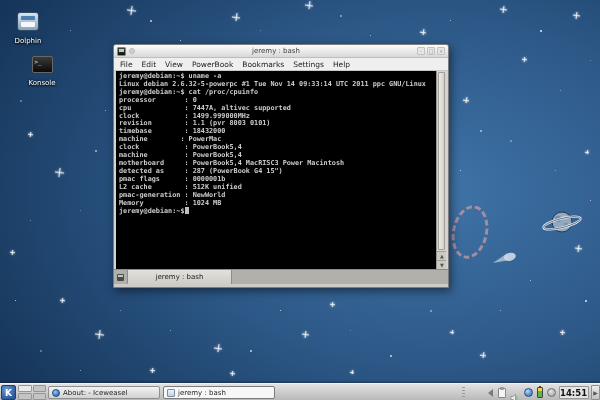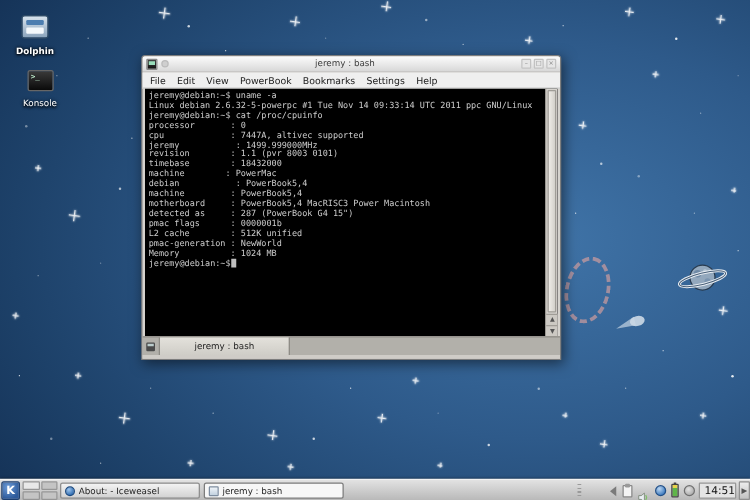--- a/index.html
+++ b/index.html
@@ -28,22 +28,22 @@
     transform:rotate(12deg);
   }
   .comet { position:absolute; left:492px; top:252px; z-index:1; opacity:.8; transform:rotate(-14deg); }
   
   .dicon { position:absolute; width:52px; text-align:center; z-index:2; cursor:default; }
   .dicon .glyph { display:inline-block; }
   .dicon .lbl {
     display:block; margin-top:2px; font-size:7px; color:#fff;
     text-shadow:0 1px 2px #000, 0 0 3px rgba(0,0,0,.9);
   }
-  #icon-dolphin { left:2px; top:12px;font-weight:bold; }
-  #icon-konsole { left:6px; top:56px; }
+  #icon-dolphin { left:2px; top:12px; }
+  #icon-konsole { left:16px; top:56px; }
   .dolphin-glyph {
     width:22px; height:19px; border-radius:3px;
     background:linear-gradient(#d9e4ee,#8aa3bb);
     border:1px solid #2f4b66; position:relative; margin:0 auto;
   }
   .dolphin-glyph:before {
     content:""; position:absolute; left:3px; top:3px; right:3px; height:4px;
     background:#4d7eb0; border-radius:1px;
   }
   .dolphin-glyph:after {
@@ -81,21 +81,21 @@
   .win-btn {
     width:8px; height:8px; background:#e6e6e6; border:1px solid #c2c2c2; border-radius:1px;
     font-size:5px; line-height:6px; text-align:center; color:#8a8a8a;
   }
   .menubar {
     height:13px; background:#efefef; border-bottom:1px solid #c8c8c8;
     display:flex; align-items:center; gap:9px; padding:0 6px;
   }
   .menu-item { font-size:7.5px; color:#222; }
   .term {
-    position:relative; margin:0 2px; height:198px; background:#000; overflow:hidden;
+    position:relative; margin:0 2px; height:198px; background:#000; overflow:hidden;font-weight:bold;
   }
   .term-text {
     position:absolute; left:3px; top:2px; right:13px;
     font-family:"DejaVu Sans Mono", monospace; font-size:6.8px; line-height:7.9px;
     color:#cccccc;
   }
   .tline { white-space:pre; }
   .cursor { display:inline-block; width:4px; height:7px; background:#bfbfbf; vertical-align:-1px; margin-left:1px; }
   .scrollbar {
     position:absolute; top:0; right:0; bottom:0; width:10px;
@@ -173,21 +173,21 @@
   .ico-battery { width:6px; height:11px; border:1px solid #444; border-radius:1px;
     background:linear-gradient(#e8d44a 0 30%, #5fb549 30% 100%); }
   .ico-battery:before { content:""; position:absolute; left:1px; top:-2px; width:2px; height:2px; background:#444; }
   .ico-notifier { width:9px; height:9px; border-radius:50%; border:1px solid #6f6f6f;
     background:radial-gradient(circle at 40% 35%, #e3e3e3, #9d9d9d); }
   .ico-network { width:9px; height:9px; border-radius:50%;
     background:radial-gradient(circle at 35% 30%, #bcd7f2, #3a78bd 80%); border:1px solid #225088; }
   .clock {
     position:absolute; right:11px; top:2px; width:30px; height:13px;
     background:#e4e4e4; border:1px solid #979797; border-radius:1px;
-    font-size:8.5px; font-weight:400; color:#111; text-align:right; line-height:12px;
+    font-size:8.5px; font-weight:700; color:#111; text-align:left; line-height:12px;
   }
   .panel-hide {
     position:absolute; right:0; top:1px; width:9px; height:15px;
     background:linear-gradient(#ececec,#c2c2c2); border:1px solid #909090; border-radius:1px;
     font-size:6px; color:#555; text-align:center; line-height:14px;
   }
 </style>
 </head>
 <body>
 
@@ -304,25 +304,25 @@
 
     <div class="term">
       <div class="term-text">
         <div>
 
         <div class="tline">jeremy@debian:~$ uname -a</div>
             <div class="tline">Linux debian 2.6.32-5-powerpc #1 Tue Nov 14 09:33:14 UTC 2011 ppc GNU/Linux</div>
             <div class="tline">jeremy@debian:~$ cat /proc/cpuinfo</div>
             <div class="tline">processor       : 0</div>
             <div class="tline">cpu             : 7447A, altivec supported</div>
-            <div class="tline">jeremy           : 1499.999000MHz</div>
+            <div class="tline">clock           : 1499.999000MHz</div>
             <div class="tline">revision        : 1.1 (pvr 8003 0101)</div>
             <div class="tline">timebase        : 18432000</div>
             <div class="tline">machine        : PowerMac</div>
-            <div class="tline">debian           : PowerBook5,4</div>
+            <div class="tline">clock           : PowerBook5,4</div>
             <div class="tline">machine         : PowerBook5,4</div>
             <div class="tline">motherboard     : PowerBook5,4 MacRISC3 Power Macintosh</div>
             <div class="tline">detected as     : 287 (PowerBook G4 15")</div>
             <div class="tline">pmac flags      : 0000001b</div>
             <div class="tline">L2 cache        : 512K unified</div>
             <div class="tline">pmac-generation : NewWorld</div>
             <div class="tline">Memory          : 1024 MB</div>
           </div>
         <div class="tline"><span>jeremy@debian:~$</span><span class="cursor"></span></div>
       </div>

